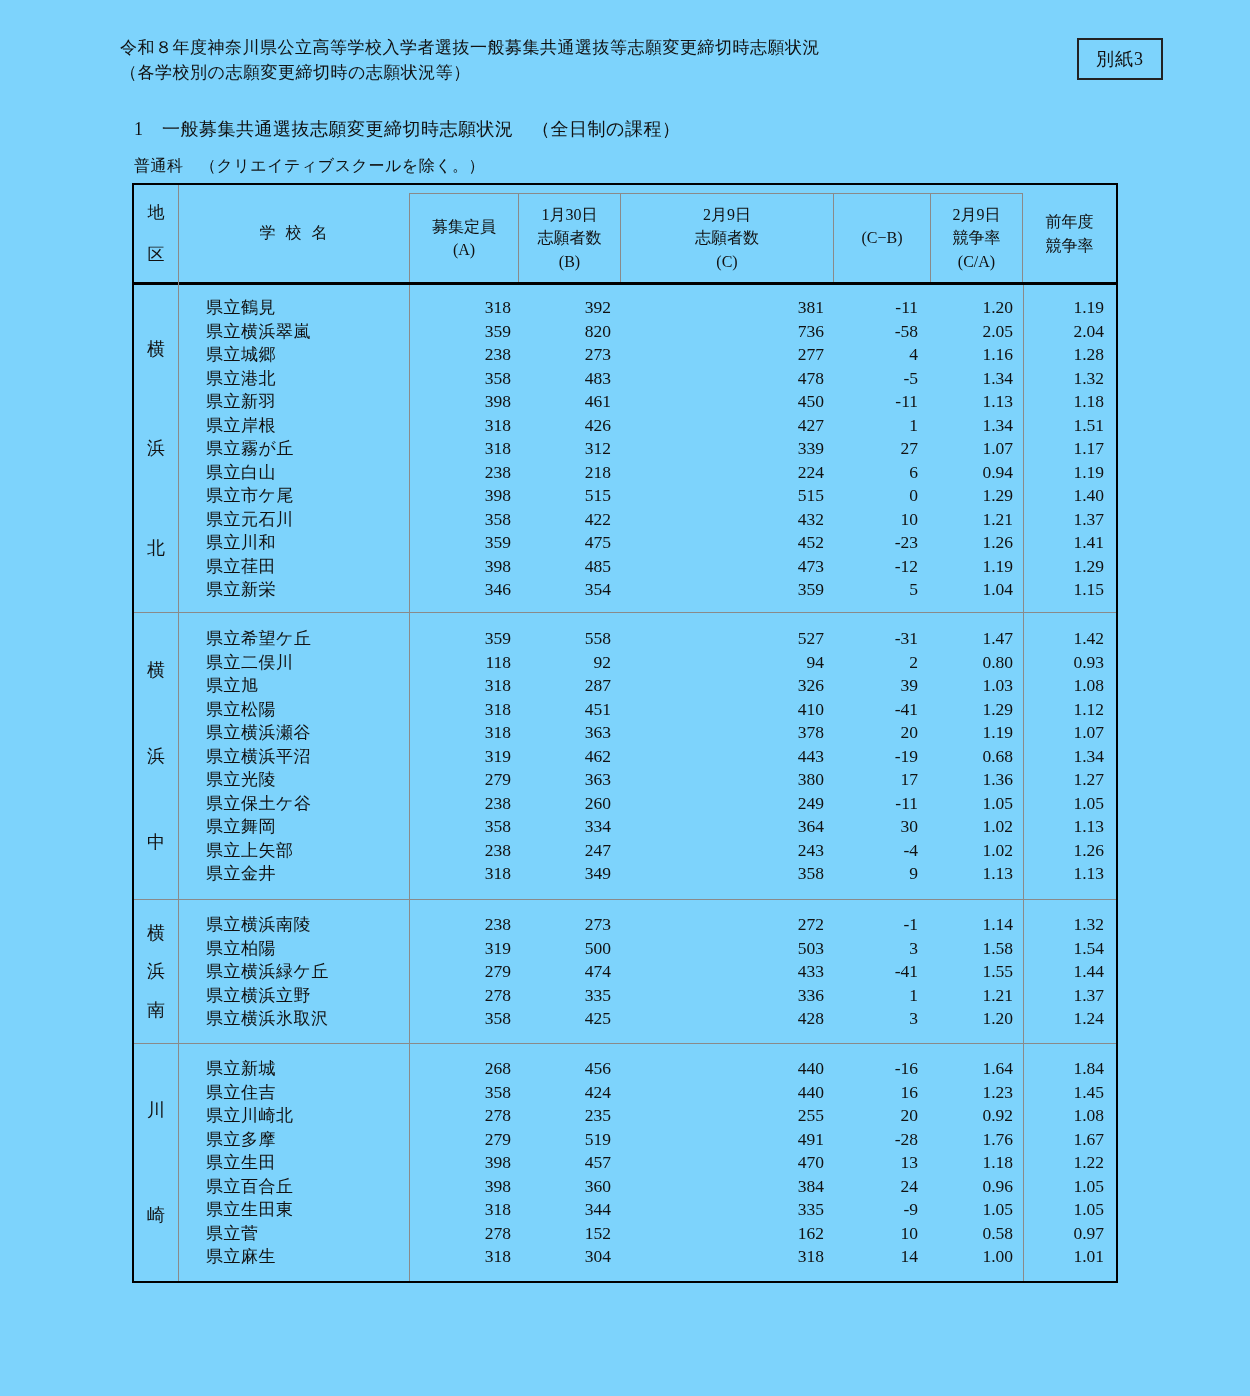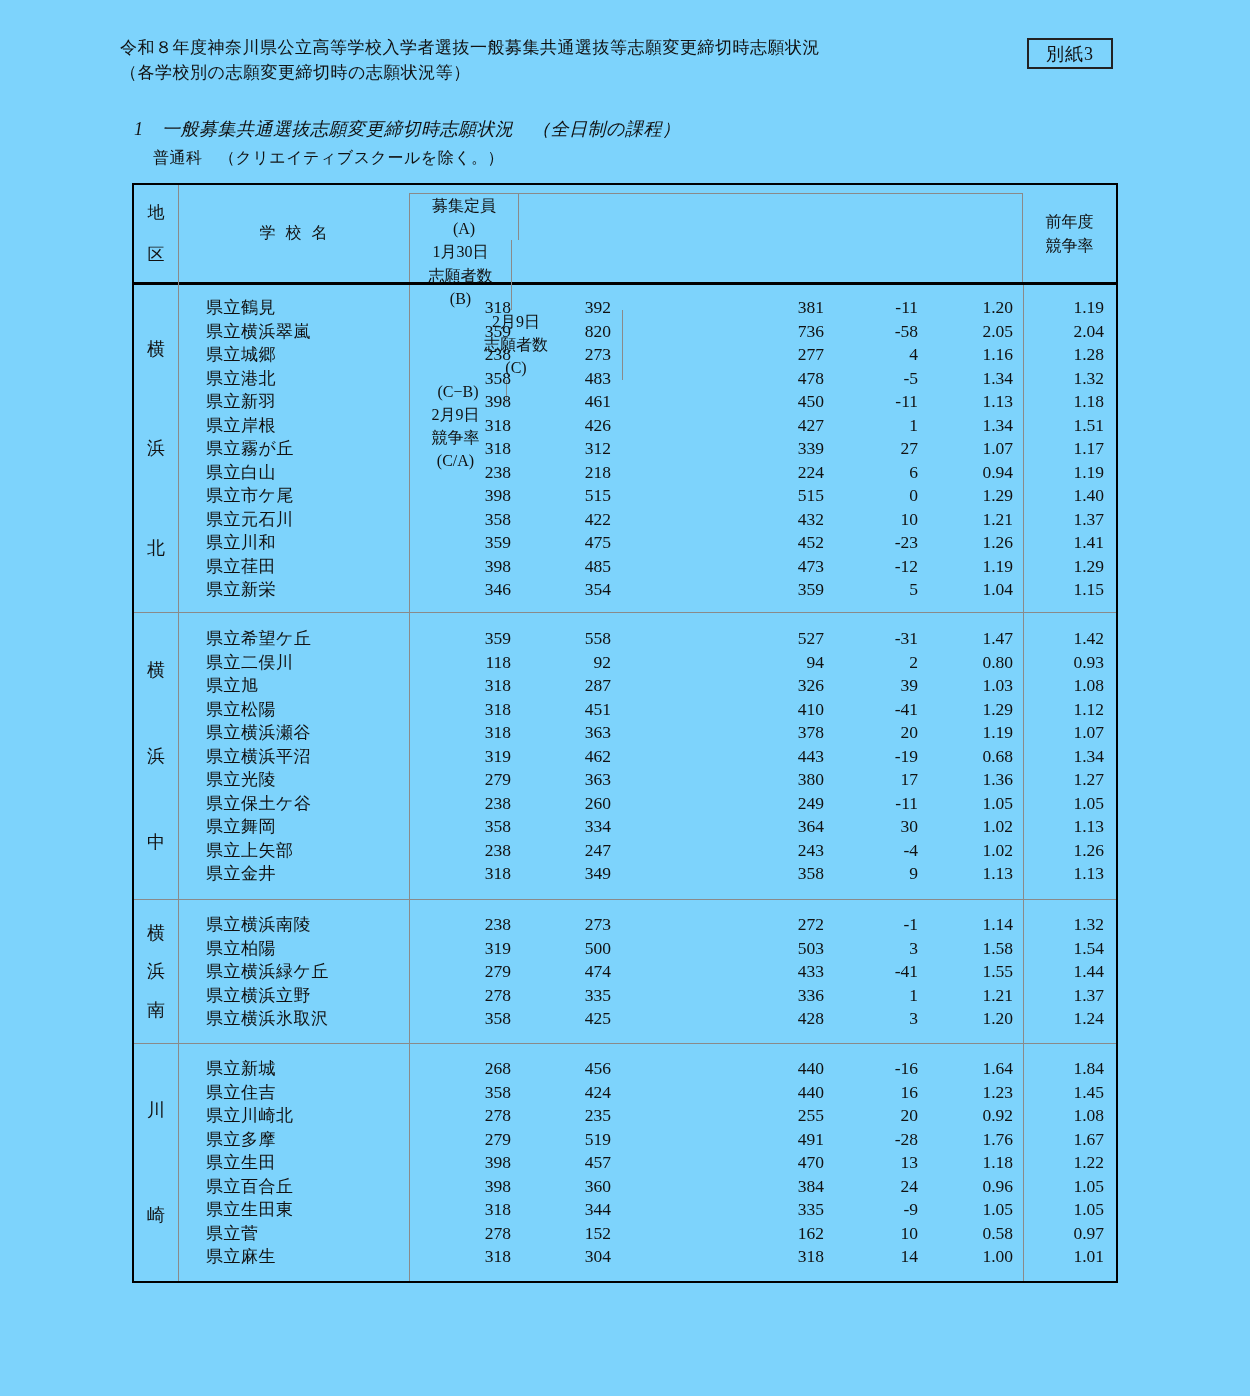--- a/index.html
+++ b/index.html
@@ -7,26 +7,26 @@
     width:1250px;height:1396px;position:relative;
     font-family:"Liberation Serif","DejaVu Serif",serif;
     color:#111;
     -webkit-font-smoothing:antialiased;
   }
   .page{position:absolute;inset:0;background:#7dd3fc;}
 
   
   .doc-title{position:absolute;left:120px;top:36px;width:880px;font-size:17px;line-height:1.45;letter-spacing:.5px;}
   .tag-box{
-    position:absolute;left:1027px;top:38px;width:86px;height:31px;
+    position:absolute;left:1077px;top:38px;width:86px;height:42px;
     border:2px solid #222;display:flex;align-items:center;justify-content:center;
     font-size:18px;letter-spacing:1px;box-sizing:border-box;
   }
-  .section-heading{position:absolute;left:134px;top:117px;font-size:18px;letter-spacing:.5px;font-style:italic;}
-  .subtitle{position:absolute;left:134px;top:148px;font-size:16px;letter-spacing:.5px;margin-left:19px;}
+  .section-heading{position:absolute;left:134px;top:117px;font-size:18px;letter-spacing:.5px;}
+  .subtitle{position:absolute;left:134px;top:156px;font-size:16px;letter-spacing:.5px;}
 
   
   .table{
     position:absolute;left:132px;top:183px;width:986px;height:1100px;
     border:2px solid #000;box-sizing:border-box;
   }
   .vline{position:absolute;width:1px;background:#8a8a8a;}
   .vline.v1{left:44px;top:0;bottom:0;}
   .vline.v2{left:275px;top:100px;bottom:0;}
   .vline.v3{left:889px;top:100px;bottom:0;}
@@ -37,21 +37,21 @@
     position:absolute;left:0;top:0;width:44px;height:97px;
     display:flex;flex-direction:column;justify-content:space-around;align-items:center;
     font-size:17px;padding:6px 0;box-sizing:border-box;
   }
   .h-school{
     position:absolute;left:44px;top:0;width:231px;height:97px;
     display:flex;align-items:center;justify-content:center;letter-spacing:10px;text-indent:10px;
   }
   .h-mid{
     position:absolute;left:275px;top:8px;width:614px;height:89px;
-    border:1px solid #8a8a8a;border-bottom:none;box-sizing:border-box;display:flex;flex-direction:column;
+    border:1px solid #8a8a8a;border-bottom:none;box-sizing:border-box;display:flex;
   }
   .h-cell{
     display:flex;align-items:center;justify-content:center;text-align:center;
     white-space:pre-line;line-height:1.45;box-sizing:border-box;border-right:1px solid #8a8a8a;
   }
   .h-cell:last-child{border-right:none;}
   .h-cell.w-a{width:109px;}
   .h-cell.w-b{width:102px;}
   .h-cell.w-c{width:213px;}
   .h-cell.w-diff{width:97px;}

